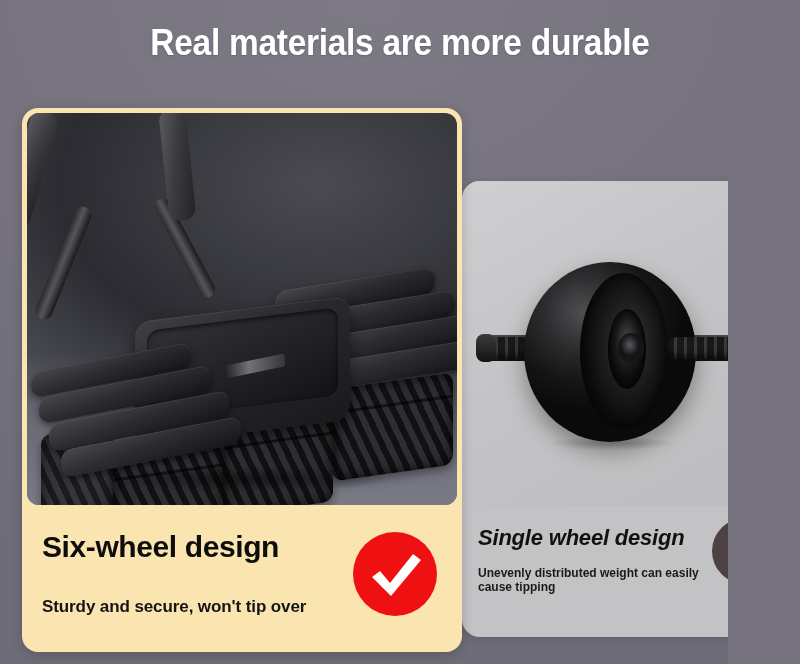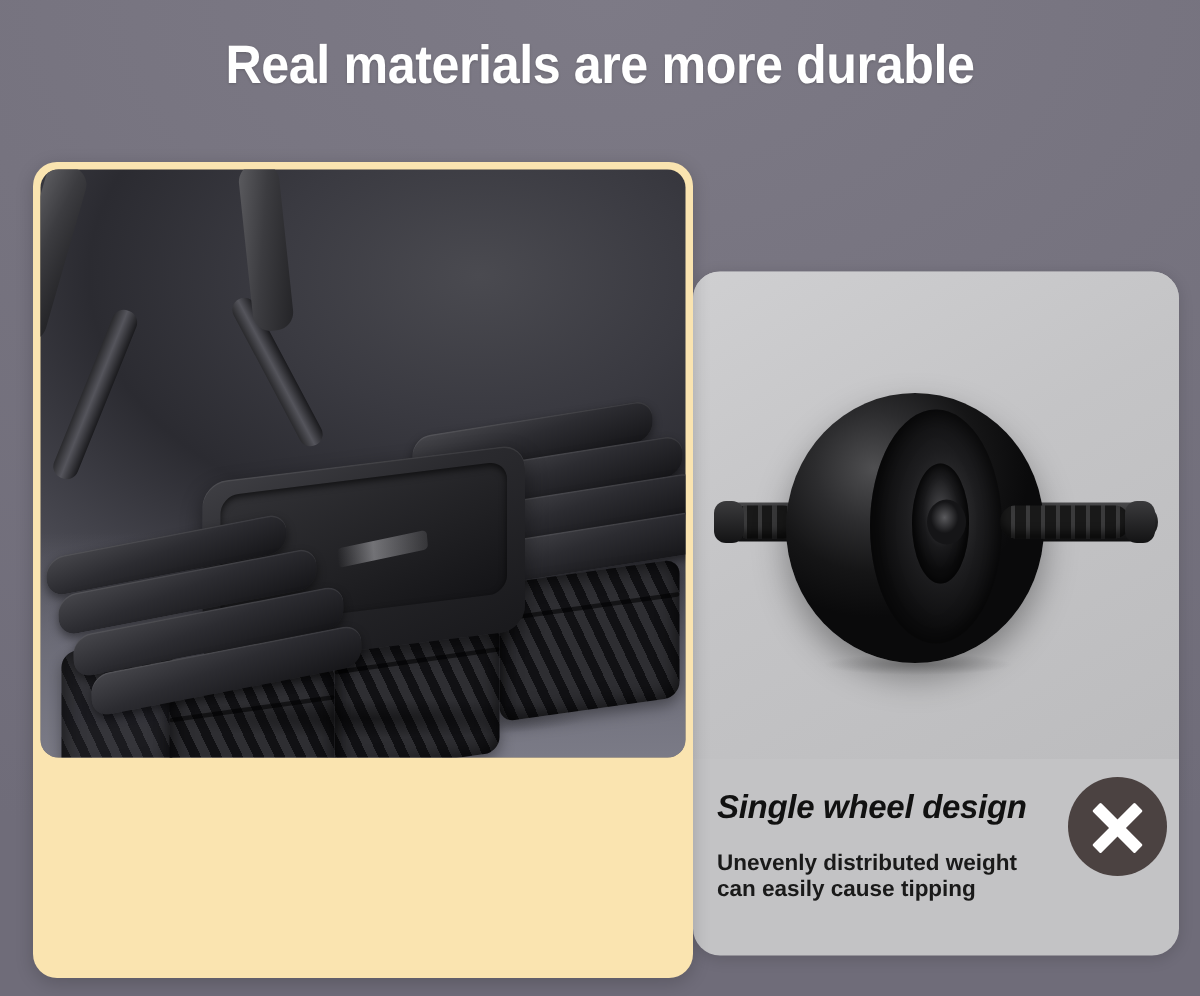--- a/index.html
+++ b/index.html
@@ -8,21 +8,21 @@
   }
   body {
     width: 800px;
     height: 664px;
     overflow: hidden;
     font-family: "Liberation Sans", sans-serif;
     background: #76737f;
   }
   #stage {
     position: relative;
-    width: 800px;
+    width: 728px;
     height: 664px;
     background:
       radial-gradient(120% 90% at 50% 0%, #7d7a86 0%, #76737f 45%, #6f6c79 100%);
     overflow: hidden;
   }
 
   
   .title {
     position: absolute;
     left: 0;
@@ -155,21 +155,21 @@
     font-weight: bold;
     color: #111111;
     letter-spacing: -0.2px;
     font-style: italic;
   }
   .right-sub {
     position: absolute;
     left: 16px;
     top: 61px;
     width: 225px;
-    font-size: 15px;
+    font-size: 12px;
     font-weight: bold;
     color: #1a1a1a;
     line-height: 1.15;
   }
   .badge-x {
     position: absolute;
     left: 250px;
     top: 12px;
     width: 66px;
     height: 66px;
@@ -434,15 +434,24 @@
       </div>
 
       <div class="fin L1"></div>
       <div class="fin L2"></div>
       <div class="fin L3"></div>
       <div class="fin L4"></div>
 
       <div class="ground-shadow"></div>
     </div>
 
+    <div class="left-caption">
+      <div class="left-title">Six-wheel design</div>
+      <div class="left-sub">Sturdy and secure, won't tip over</div>
+      <div class="badge-check">
+        <svg width="54" height="48" viewBox="0 0 54 48">
+          <path d="M3 26 L11 20 L21 32 L44 3 L52 9 L22 45 Z" fill="#ffffff"></path>
+        </svg>
+      </div>
+    </div>
   </div>
 
 </div>
 
 </body></html>

